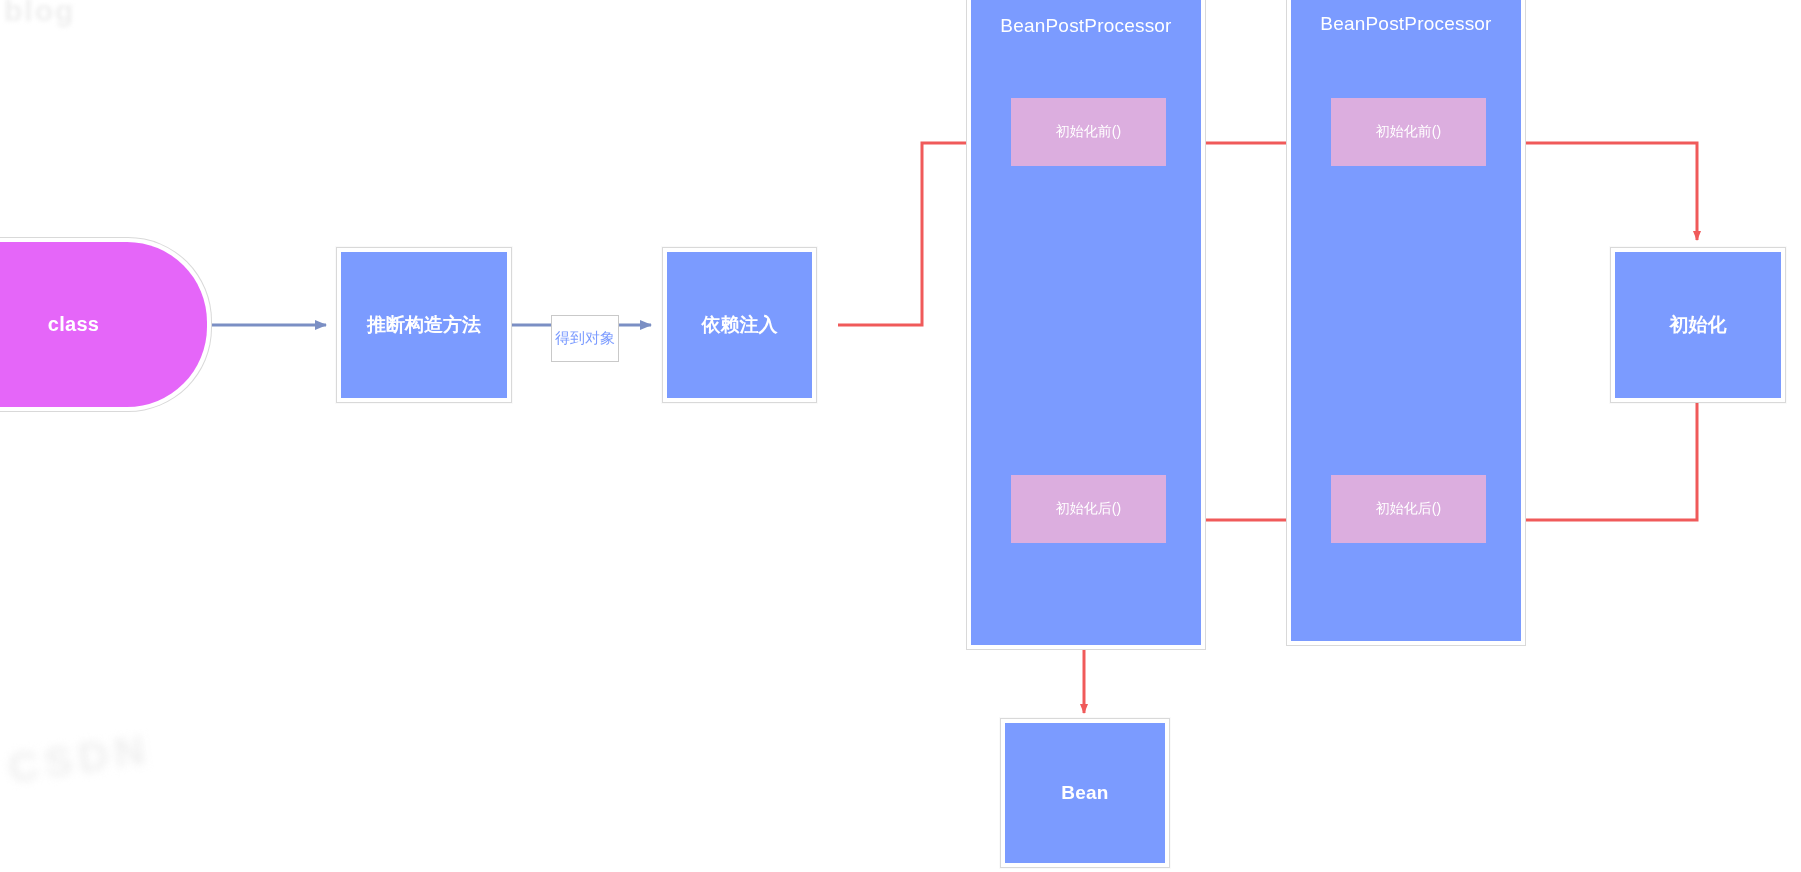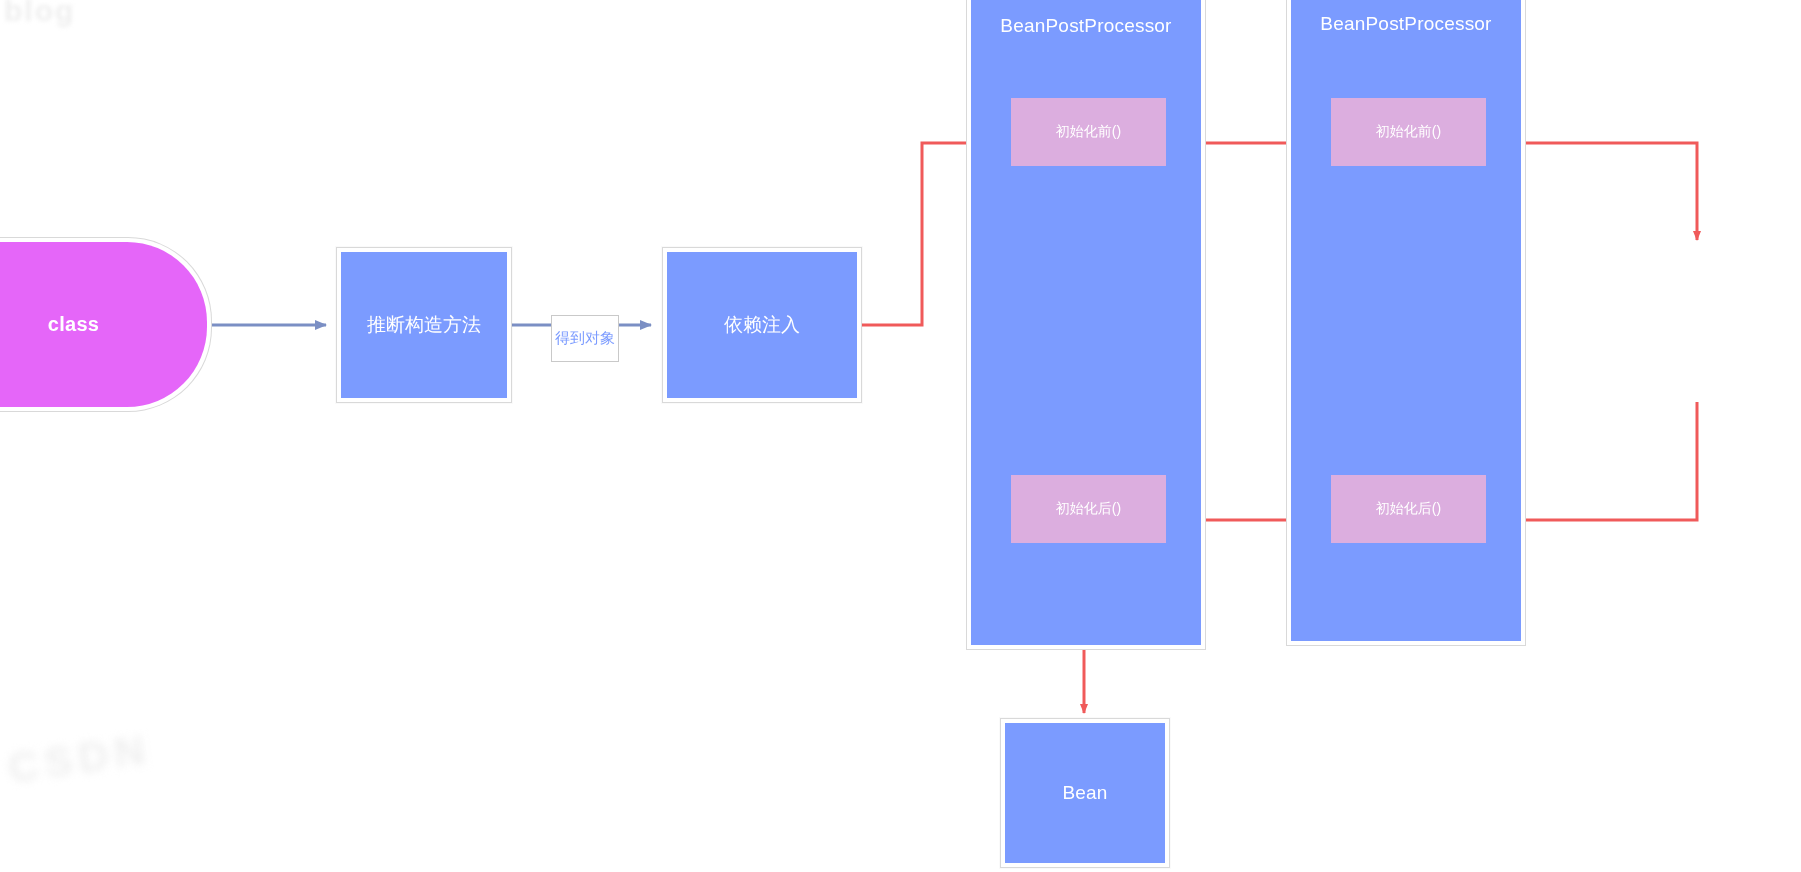--- a/index.html
+++ b/index.html
@@ -13,20 +13,21 @@
   #canvas{position:absolute;inset:0;width:1801px;height:872px;border-radius:32px;}
 
   
   .node{
     position:absolute;
     box-sizing:border-box;
     background:#ffffff;
     border:1px solid #d9d9d9;
     padding:4px;
     box-shadow:0 0 0 1px rgba(0,0,0,0.02);
+    font-weight:bold;
   }
   .node > .fill{
     width:100%;height:100%;
     box-sizing:border-box;
     display:flex;align-items:center;justify-content:center;
     color:#ffffff;
     text-align:center;
     line-height:1.25;
   }
   .blue > .fill{background:#7b9bff;}
@@ -170,24 +171,27 @@
   </div>
 
   <div class="pill" style="left:-60px;top:237px;width:272px;height:175px;">
     <div class="fill">class</div>
   </div>
 
   <div class="node blue" style="left:336px;top:247px;width:176px;height:156px;">
     <div class="fill cn">推断构造方法</div>
   </div>
 
-  <div class="node blue" style="left:662px;top:247px;width:200px;height:156px;">
+  <div class="node blue" style="left:662px;top:247px;width:155px;height:156px;">
     <div class="fill cn">依赖注入</div>
   </div>
 
+  <div class="node blue" style="left:1610px;top:247px;width:176px;height:156px;">
+    <div class="fill cn">初始化</div>
+  </div>
 
   <div class="node blue" style="left:1000px;top:718px;width:170px;height:150px;">
     <div class="fill en">Bean</div>
   </div>
 
   <div class="edge-label" style="left:551px;top:315px;">得到对象</div>
 
   <div class="wm wm-tl">blog</div>
   <div class="wm wm-bl">CSDN</div>
 

